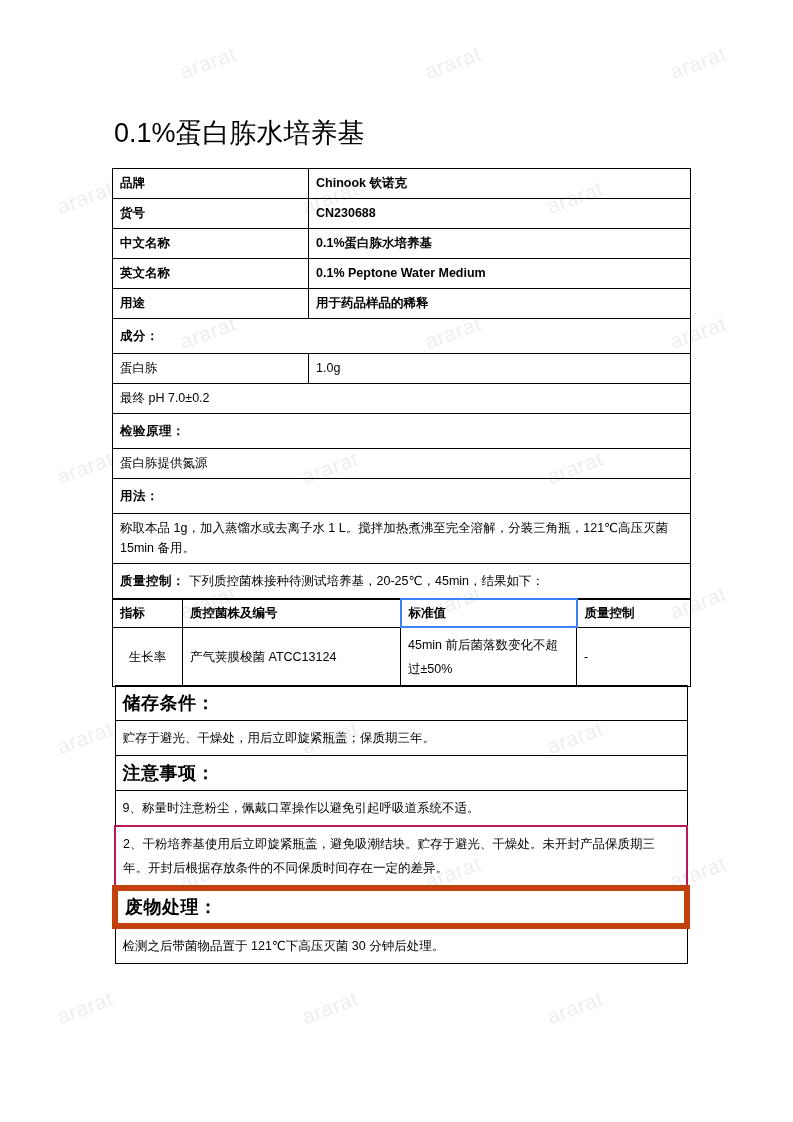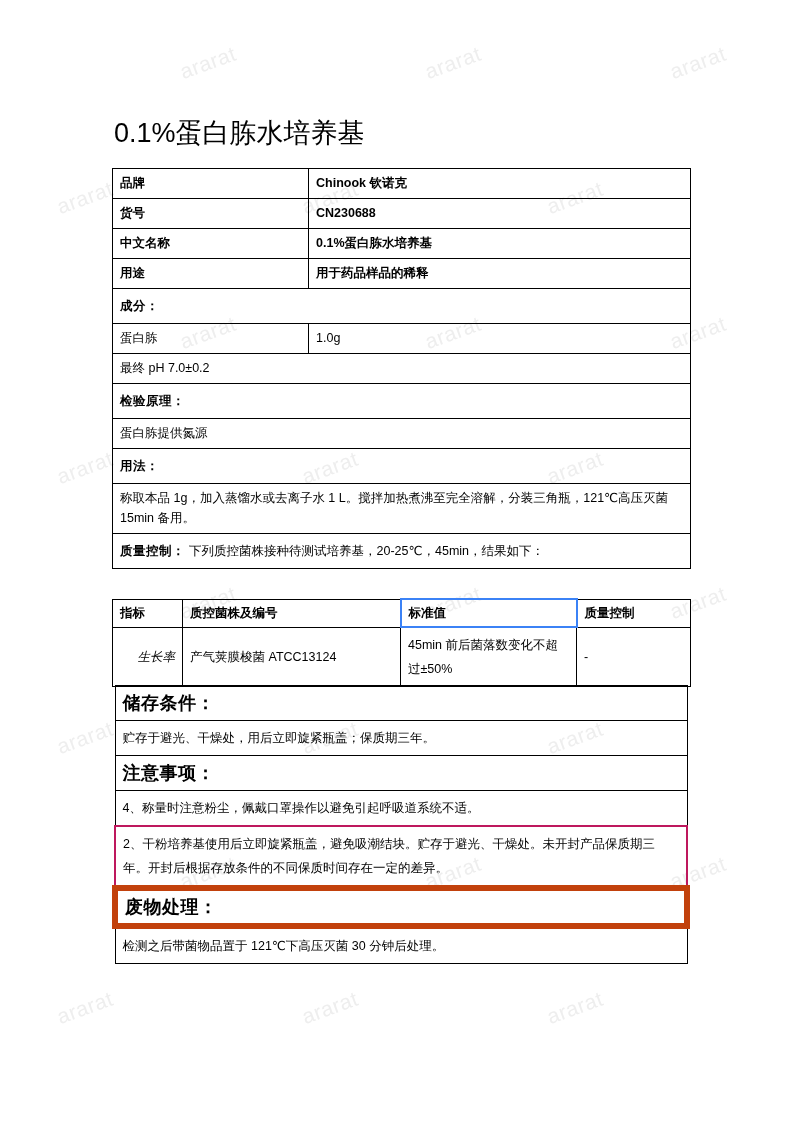--- a/index.html
+++ b/index.html
@@ -122,21 +122,21 @@
     font-size: 12.5px;
     line-height: 24px;
     padding-top: 5px;
     padding-bottom: 5px;
     vertical-align: middle;
   }
   .qc-c1 { width: 70px; text-align: left; }
   .qc-c2 { width: 218px; }
   .qc-c3 { width: 176px; }
   .qc-c4 { width: 114px; }
-  .qc-body .qc-c1 { text-align: right; font-style: italic; }
+  .qc-body .qc-c1 { text-align: center; }
 </style>
 </head>
 <body>
 
 <div id="watermark-layer">
     <span class="wm" style="left: 185px; top: 60px; color: rgb(238, 238, 238);">ararat</span>
     <span class="wm" style="left: 430px; top: 60px; color: rgb(238, 238, 238);">ararat</span>
     <span class="wm" style="left: 675px; top: 60px; color: rgb(238, 238, 238);">ararat</span>
     <span class="wm" style="left: 62px; top: 195px; color: rgb(238, 238, 238);">ararat</span>
     <span class="wm" style="left: 307px; top: 195px; color: rgb(238, 238, 238);">ararat</span>
@@ -185,20 +185,24 @@
       </tr>
       <tr class="info-row">
         <td class="info-label">货号</td>
         <td class="info-value">CN230688</td>
       </tr>
       <tr class="info-row">
         <td class="info-label">中文名称</td>
         <td class="info-value">0.1%蛋白胨水培养基</td>
       </tr>
       <tr class="info-row">
+        <td class="info-label">英文名称</td>
+        <td class="info-value">0.1% Peptone Water Medium</td>
+      </tr>
+      <tr class="info-row">
         <td class="info-label">用途</td>
         <td class="info-value">用于药品样品的稀释</td>
       </tr>
 
       <tr class="section-row">
         <td colspan="2" class="section-title">成分：</td>
       </tr>
       <tr class="body-row">
         <td class="comp-name">蛋白胨</td>
         <td>1.0g</td>
@@ -257,21 +261,21 @@
         <td class="section-title" style="border:1px solid #000;padding:4px 7px;">储存条件：</td>
       </tr>
       <tr class="body-row">
         <td style="border:1px solid #000;padding:5px 7px;font-size:12.5px;line-height:24px;">贮存于避光、干燥处，用后立即旋紧瓶盖；保质期三年。</td>
       </tr>
 
       <tr class="section-row">
         <td class="section-title" style="border:1px solid #000;padding:4px 7px;">注意事项：</td>
       </tr>
       <tr class="body-row">
-        <td style="border:1px solid #000;padding:5px 7px;font-size:12.5px;line-height:24px;">4、称量时注意粉尘，佩戴口罩操作以避免引起呼吸道系统不适。</td>
+        <td style="border:1px solid #000;padding:5px 7px;font-size:12.5px;line-height:24px;">9、称量时注意粉尘，佩戴口罩操作以避免引起呼吸道系统不适。</td>
       </tr>
       <tr class="body-row">
         <td style="border:2px solid #be185d;padding:5px 7px;font-size:12.5px;line-height:24px;">2、干粉培养基使用后立即旋紧瓶盖，避免吸潮结块。贮存于避光、干燥处。未开封产品保质期三年。开封后根据存放条件的不同保质时间存在一定的差异。</td>
       </tr>
 
       <tr class="section-row">
         <td class="section-title" style="border:6px solid #c2410c;padding:4px 7px;">废物处理：</td>
       </tr>
       <tr class="body-row">
         <td style="border:1px solid #000;padding:5px 7px;font-size:12.5px;line-height:24px;">检测之后带菌物品置于 121℃下高压灭菌 30 分钟后处理。</td>

